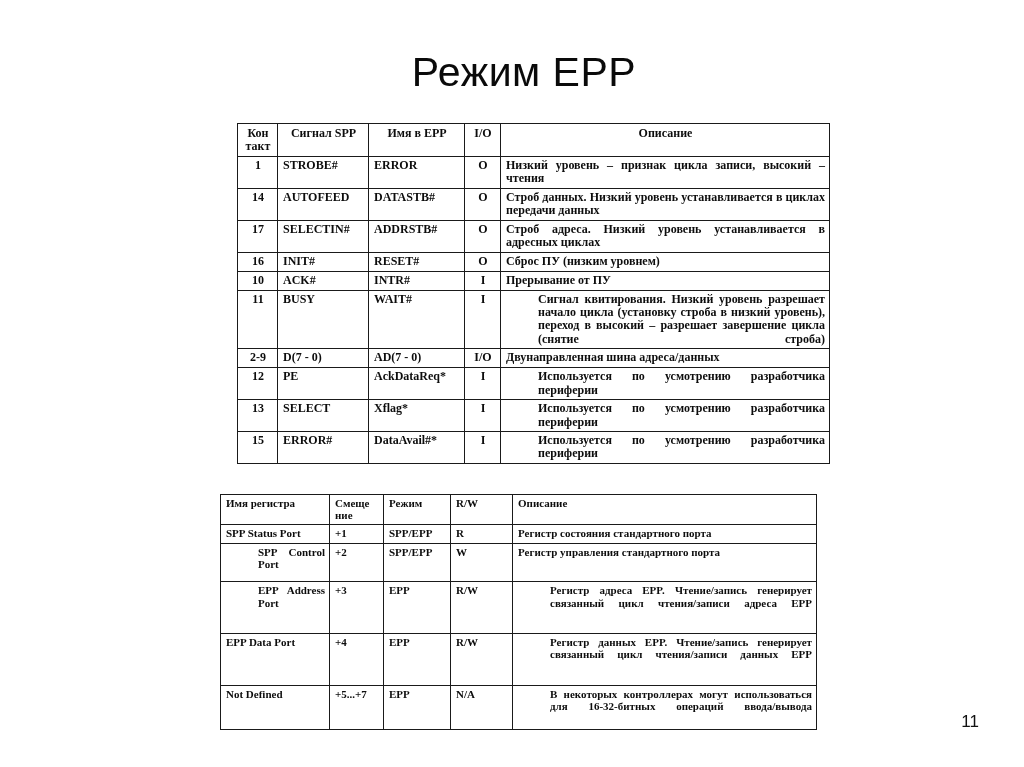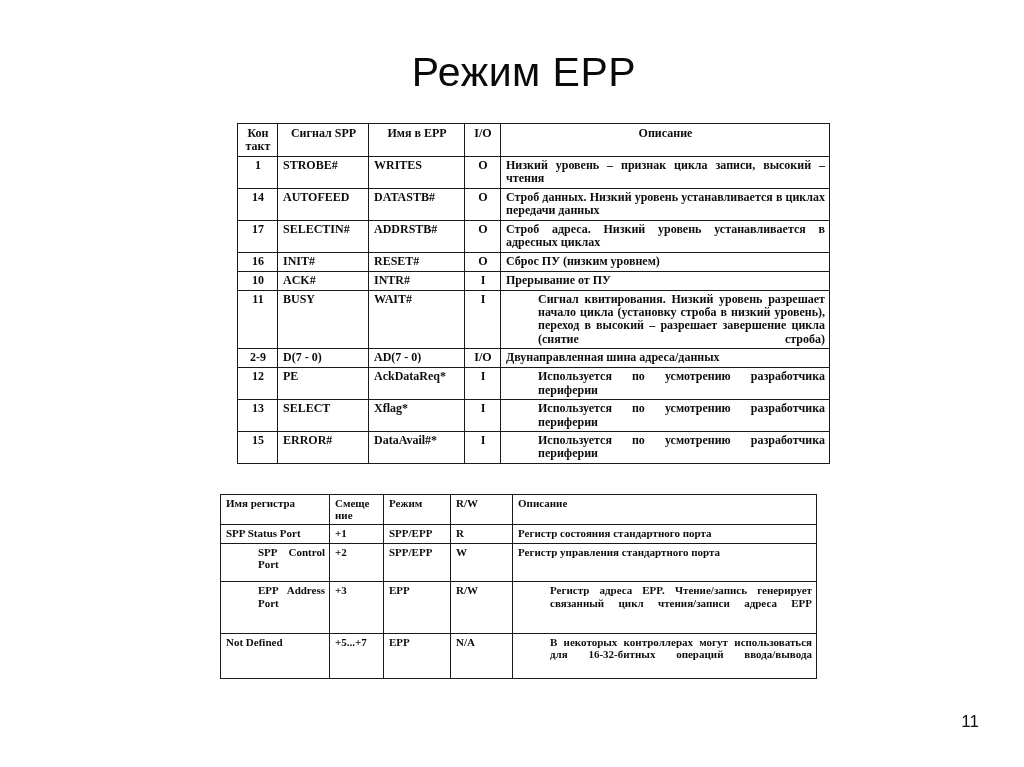--- a/index.html
+++ b/index.html
@@ -122,21 +122,21 @@
       <th>Сигнал SPP</th>
       <th>Имя в EPP</th>
       <th>I/O</th>
       <th>Описание</th>
     </tr>
   </thead>
   <tbody>
     <tr>
       <td class="ctr">1</td>
       <td>STROBE#</td>
-      <td>WRITES</td>
+      <td>ERROR</td>
       <td class="ctr">O</td>
       <td class="just">Низкий уровень – признак цикла записи, высокий – чтения</td>
     </tr>
     <tr>
       <td class="ctr">14</td>
       <td>AUTOFEED</td>
       <td>DATASTB#</td>
       <td class="ctr">O</td>
       <td class="just">Строб данных. Низкий уровень устанавливается в циклах передачи данных</td>
     </tr>
@@ -232,20 +232,27 @@
       <td class="pad-1">Регистр управления стандартного порта</td>
     </tr>
     <tr>
       <td class="spread pad-2">EPP Address Port</td>
       <td class="pad-2">+3</td>
       <td class="pad-2">EPP</td>
       <td class="pad-2">R/W</td>
       <td class="spread pad-2">Регистр адреса EPP. Чтение/запись генерирует связанный цикл чтения/записи адреса EPP</td>
     </tr>
     <tr>
+      <td class="pad-2">EPP Data Port</td>
+      <td class="pad-2">+4</td>
+      <td class="pad-2">EPP</td>
+      <td class="pad-2">R/W</td>
+      <td class="spread pad-2">Регистр данных EPP. Чтение/запись генерирует связанный цикл чтения/записи данных EPP</td>
+    </tr>
+    <tr>
       <td class="pad-4">Not Defined</td>
       <td class="pad-4">+5...+7</td>
       <td class="pad-4">EPP</td>
       <td class="pad-4">N/A</td>
       <td class="spread pad-4">В некоторых контроллерах могут использоваться для 16-32-битных операций ввода/вывода</td>
     </tr>
   </tbody>
 </table>
 
 <div id="page-number">11</div>

